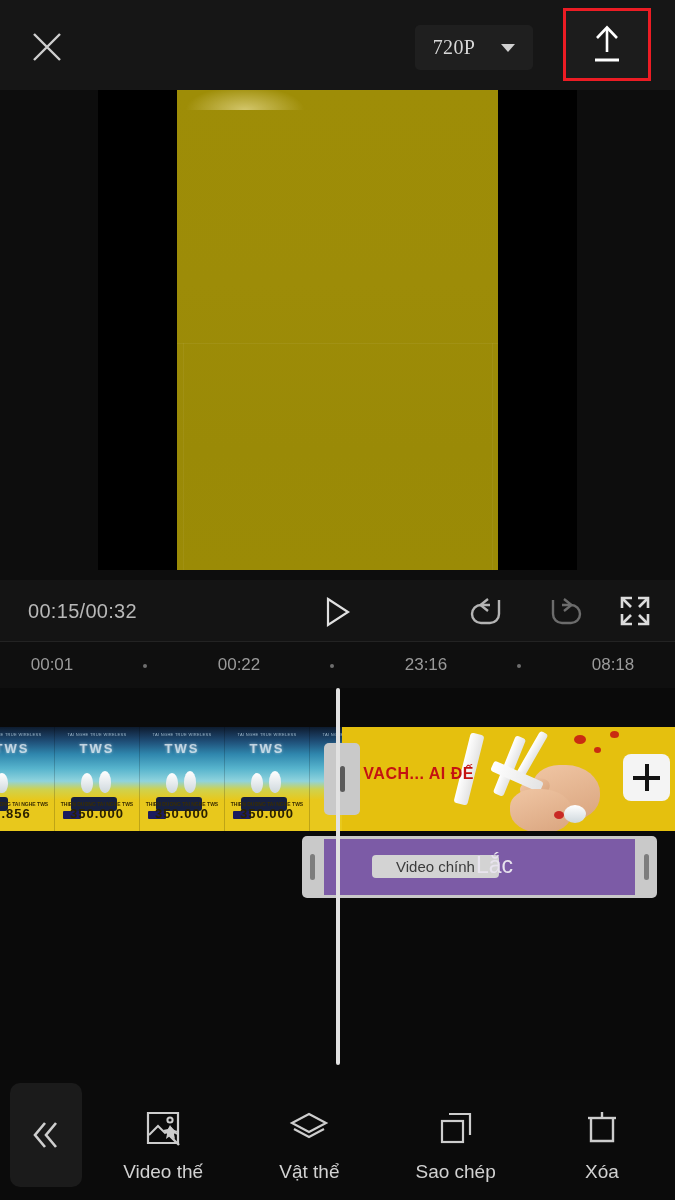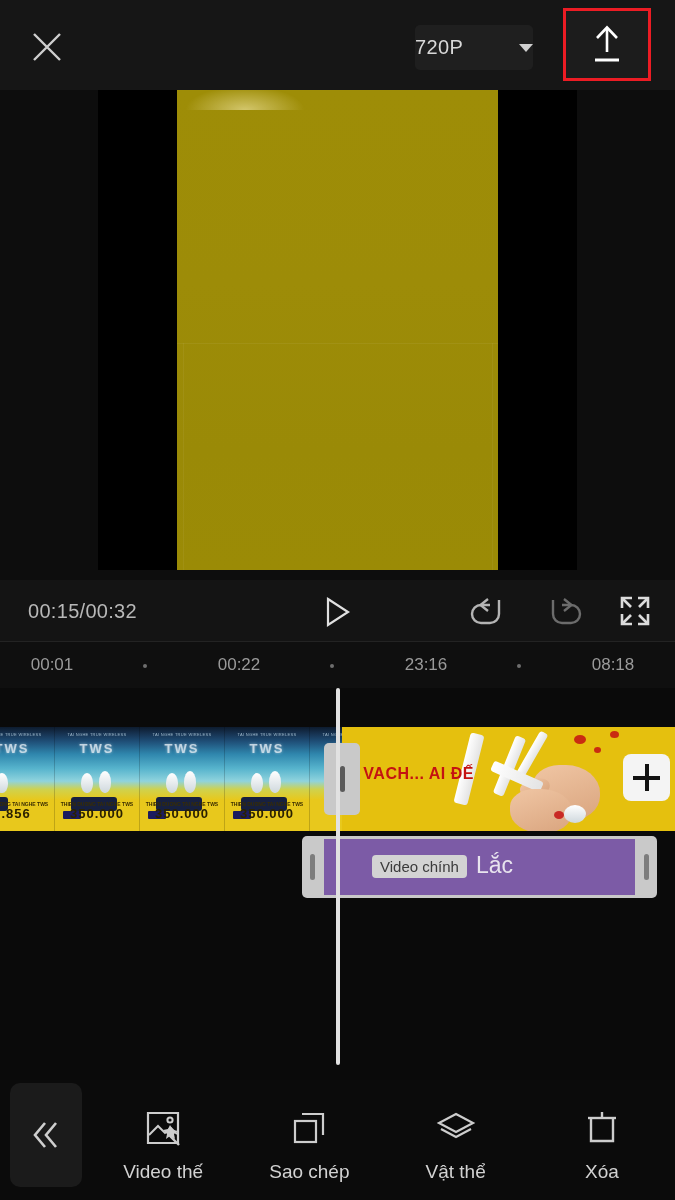--- a/index.html
+++ b/index.html
@@ -24,22 +24,23 @@
   .close-btn {
     position: absolute; left: 24px; top: 24px;
     width: 46px; height: 46px;
     display: flex; align-items: center; justify-content: center;
   }
   .res-pill {
     position: absolute; left: 415px; top: 25px;
     width: 118px; height: 45px;
     background: #1f1f1f;
     border-radius: 5px;
-    display: flex; align-items: center; justify-content: space-between;
+    display: flex; align-items: center; justify-content: center;
     gap: 26px;
+    font-family: Liberation Serif, serif;
   }
   .res-label {
     color: #d8d8d8; font-size: 20px; letter-spacing: .4px;
   }
   .caret-down {
     width: 0; height: 0;
     border-left: 7px solid transparent;
     border-right: 7px solid transparent;
     border-top: 8px solid #d0d0d0;
   }
@@ -220,21 +221,21 @@
     background: #c9c9c9; border-radius: 5px;
   }
   .fx-clip {
     position: absolute; left: 22px; top: 3px;
     width: 311px; height: 56px;
     background: #7c5ba6;
   }
   .fx-badge {
     position: absolute; left: 48px; top: 16px;
     background: #d3d3d3; color: #3b3b3b;
-    font-size: 15px; padding: 3px 8px; border-radius: 4px;
+    font-size: 15px; padding: 3px 24px; border-radius: 4px;
     white-space: nowrap;
   }
   .fx-name {
     position: absolute; left: 152px; top: 13px;
     color: #e8e4ee; font-size: 23px; white-space: nowrap;
   }
   .fx-grip-l { position: absolute; left: 8px; top: 18px; width: 5px; height: 26px; border-radius: 3px; background: #7d7d7d; }
   .fx-grip-r { position: absolute; right: 8px; top: 18px; width: 5px; height: 26px; border-radius: 3px; background: #7d7d7d; }
 
   .playhead {
@@ -475,36 +476,36 @@
             <circle cx="27" cy="12" r="2.6" stroke="#cdcdcd" stroke-width="2" fill="none"></circle>
             <path d="M26 20 L30 24 M25 26 L36 37" stroke="#cdcdcd" stroke-width="2.4" fill="none"></path>
             <path d="M27 17 L30 22 L35 23 L31 26 L32 31 L27 28 L23 31 L24 26 L20 22 L25 21 Z" fill="#cdcdcd"></path>
           </svg>
         </span>
         <span class="lbl">Video thế</span>
       </div>
 
       <div class="tool">
         <span class="ico">
+          <svg width="42" height="36" viewBox="0 0 42 36">
+            <path d="M21 4 L38 13 L21 22 L4 13 Z" stroke="#cdcdcd" stroke-width="2.2" fill="none"></path>
+            <path d="M6 19 L21 27 L36 19" stroke="#cdcdcd" stroke-width="2.2" fill="none"></path>
+          </svg>
+        </span>
+        <span class="lbl">Vật thể</span>
+      </div>
+
+      <div class="tool">
+        <span class="ico">
           <svg width="38" height="38" viewBox="0 0 38 38">
             <path d="M12 5 L33 5 L33 26" stroke="#cdcdcd" stroke-width="2.2" fill="none"></path>
             <rect x="5" y="12" width="21" height="21" stroke="#cdcdcd" stroke-width="2.2" fill="none"></rect>
           </svg>
         </span>
         <span class="lbl">Sao chép</span>
-      </div>
-
-      <div class="tool">
-        <span class="ico">
-          <svg width="42" height="36" viewBox="0 0 42 36">
-            <path d="M21 4 L38 13 L21 22 L4 13 Z" stroke="#cdcdcd" stroke-width="2.2" fill="none"></path>
-            <path d="M6 19 L21 27 L36 19" stroke="#cdcdcd" stroke-width="2.2" fill="none"></path>
-          </svg>
-        </span>
-        <span class="lbl">Vật thể</span>
       </div>
 
       <div class="tool">
         <span class="ico">
           <svg width="36" height="38" viewBox="0 0 36 38">
             <path d="M4 9 L32 9" stroke="#cdcdcd" stroke-width="2.4" fill="none"></path>
             <path d="M18 3 L18 9" stroke="#cdcdcd" stroke-width="2.4" fill="none"></path>
             <path d="M7 9 L7 32 L29 32 L29 9" stroke="#cdcdcd" stroke-width="2.4" fill="none"></path>
           </svg>
         </span>

